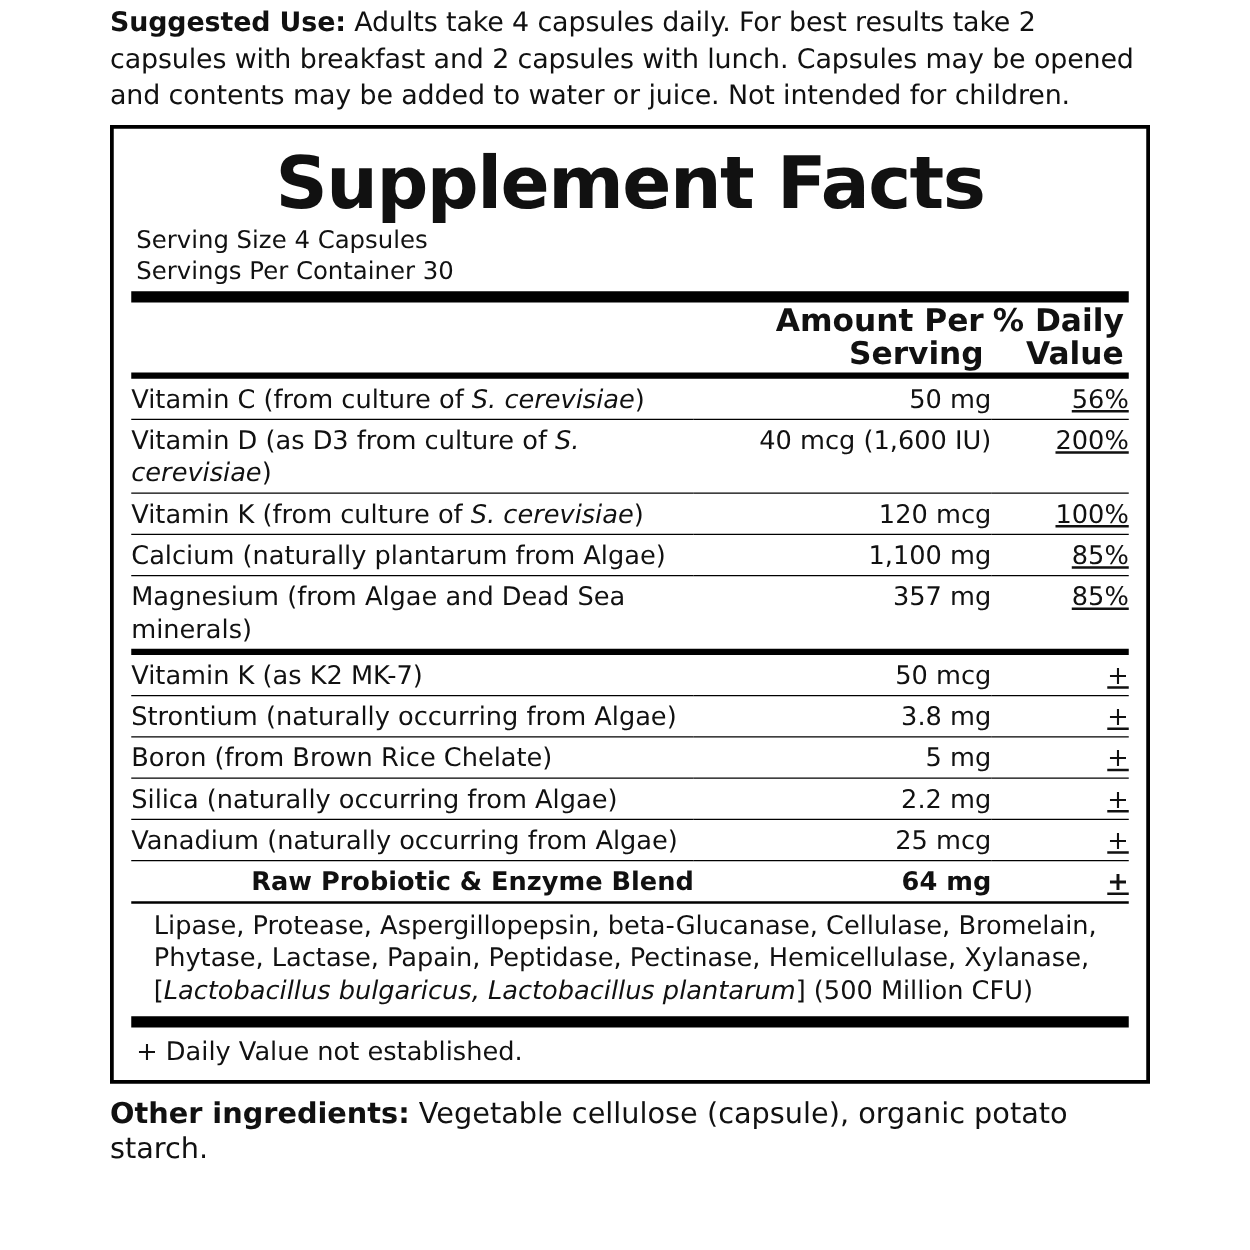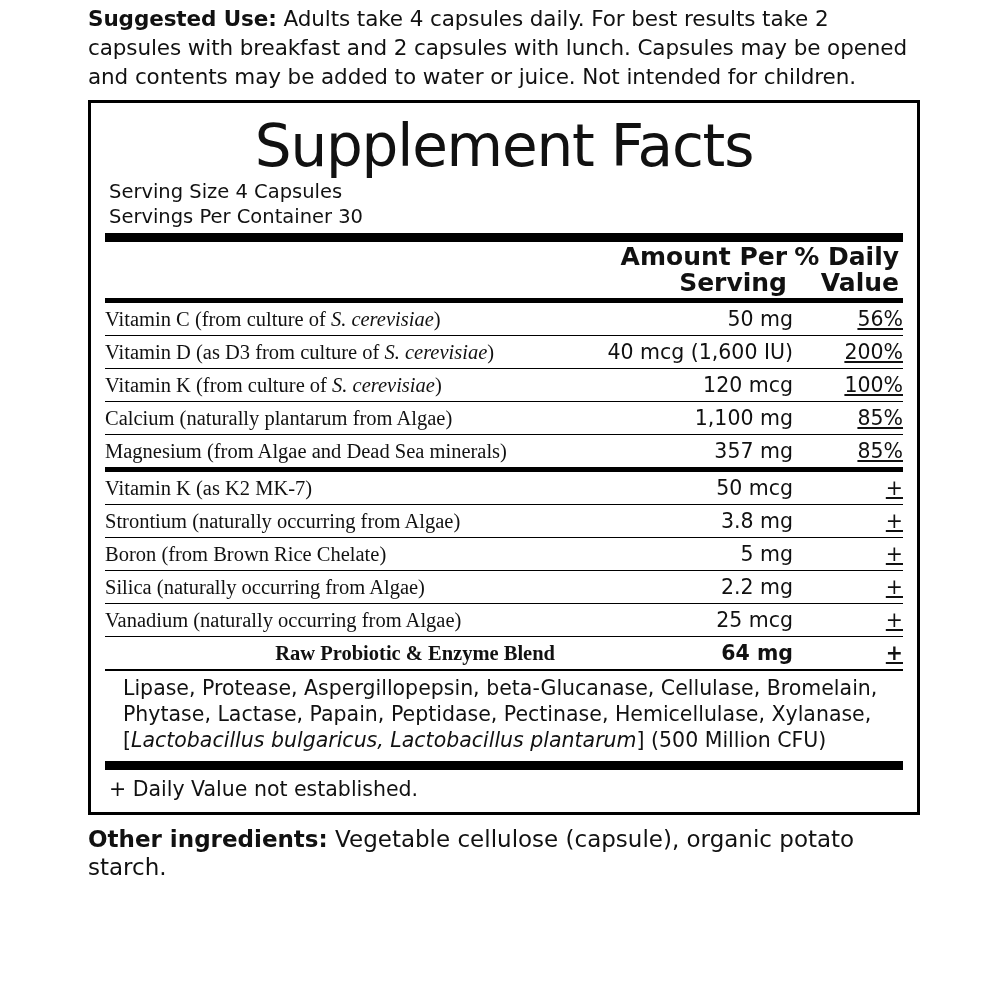--- a/index.html
+++ b/index.html
@@ -36,21 +36,21 @@
   
   .panel {
     margin: 3px 58px 0 66px;
     border: 3px solid #000000;
     box-sizing: border-box;
     padding: 6px 14px 8px 14px;
   }
   .panel-title {
     font-size: 58px;
     line-height: 62px;
-    font-weight: normal;
+    font-weight: bold;
     letter-spacing: -1.2px;
     text-align: center;
     margin: 6px 0 2px 0;
   }
   .serving-lines {
     font-size: 19.5px;
     line-height: 25px;
     padding-left: 4px;
     margin-bottom: 4px;
   }
@@ -75,21 +75,20 @@
     table-layout: fixed;
   }
   table.facts td {
     font-size: 20.5px;
     line-height: 26px;
     padding: 3px 0 3px 0;
     vertical-align: top;
   }
   td.nutrient {
     padding-left: 6px;
-    font-family: Liberation Serif, serif;
   }
   td.amount {
     text-align: right;
     white-space: nowrap;
     padding-right: 10px;
   }
   td.dv {
     text-align: right;
     white-space: nowrap;
     padding-right: 4px;

